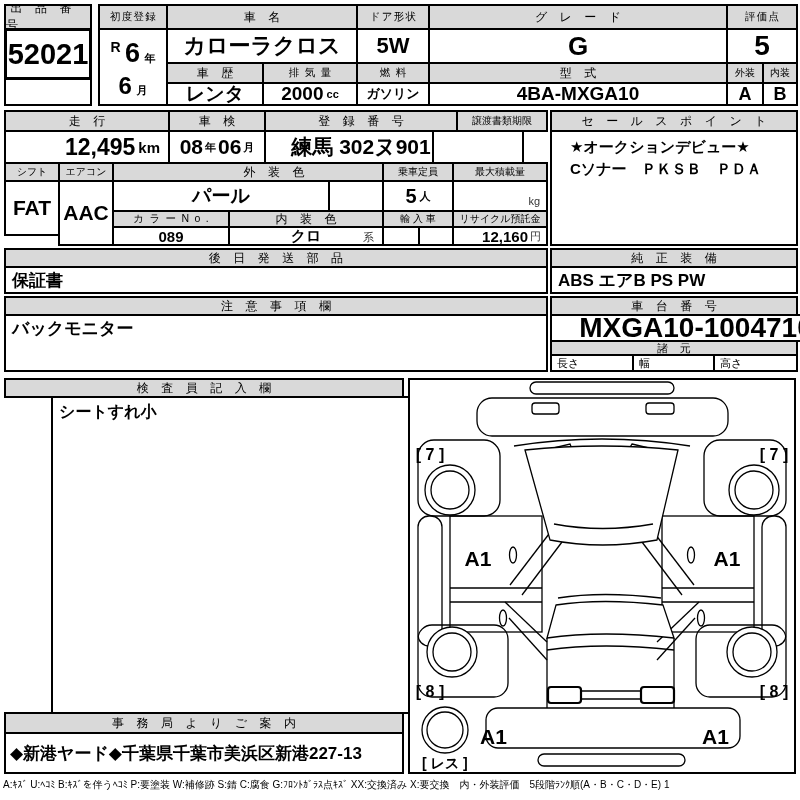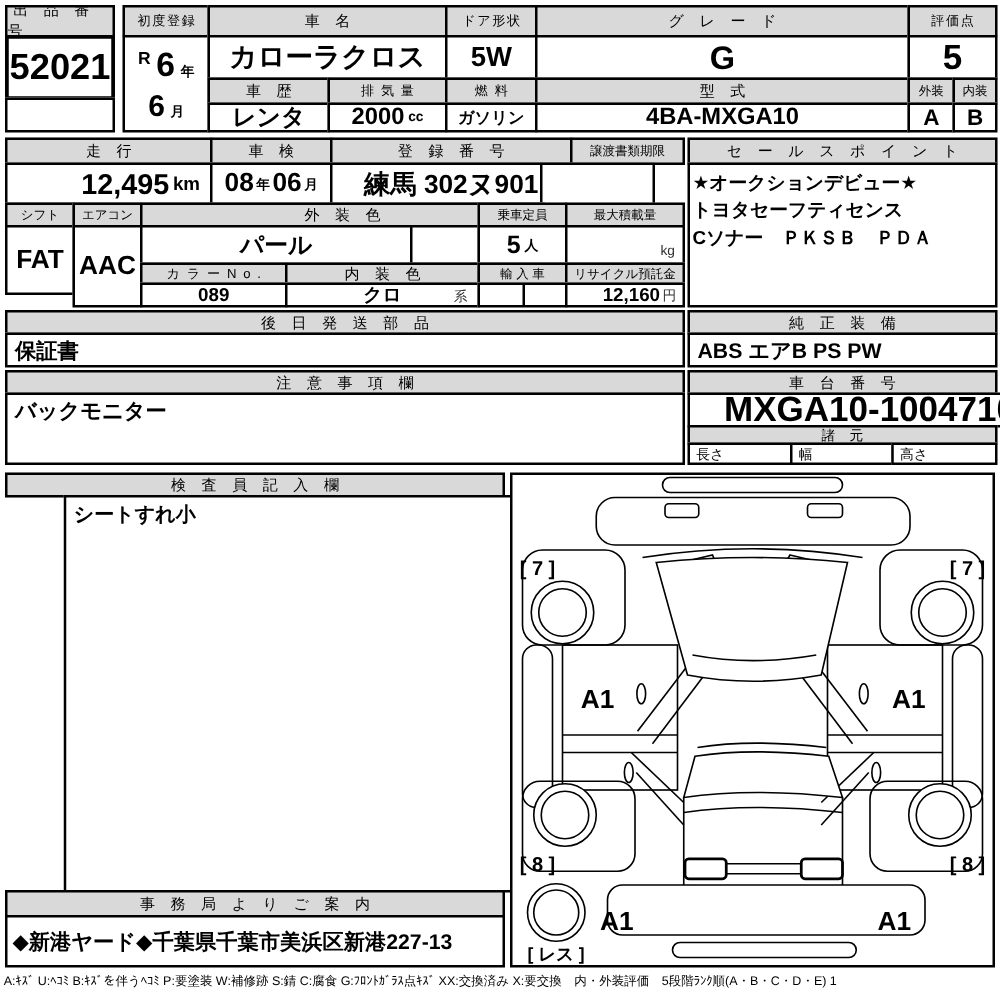--- a/index.html
+++ b/index.html
@@ -74,23 +74,22 @@
   <span class="unit" style="margin:0 2px;">年</span>
   <span style="font-size:21px;">06</span>
   <span class="unit" style="margin-left:2px;">月</span>
 </div>
 <div class="box hdr" style="left:264px;top:110px;width:194px;height:22px;">登 録 番 号</div>
 <div class="box val" style="left:264px;top:130px;width:194px;height:34px;font-size:21px;">練馬 302ヌ901</div>
 <div class="box hdr xs" style="left:456px;top:110px;width:92px;height:22px;">譲渡書類期限</div>
 <div class="box small-note" style="left:432px;top:130px;width:92px;height:47px;align-items:flex-end;padding-bottom:0;">月　　日</div>
 
 <div class="box hdr" style="left:550px;top:110px;width:248px;height:22px;">セ ー ル ス ポ イ ン ト</div>
-<div class="box val top left" style="left:550px;top:130px;width:248px;height:116px;padding:4px 2px;flex-direction:column;align-items:flex-start;justify-content:flex-start;">
+<div class="box val top left" style="left:550px;top:130px;width:248px;height:116px;padding:4px 18px;flex-direction:column;align-items:flex-start;justify-content:flex-start;">
   <div style="font-size:15px;line-height:22px;">★オークションデビュー★</div>
-  <div style="font-size:15px;line-height:22px;">トヨタセーフティセンス</div>
   <div style="font-size:15px;line-height:22px;">Cソナー　ＰＫＳＢ　ＰＤＡ</div>
 </div>
 
 <div class="box hdr xs" style="left:4px;top:162px;width:56px;height:20px;">シフト</div>
 <div class="box hdr xs" style="left:58px;top:162px;width:56px;height:20px;">エアコン</div>
 <div class="box hdr" style="left:112px;top:162px;width:324px;height:20px;">外 装 色</div>
 <div class="box hdr xs" style="left:382px;top:162px;width:72px;height:20px;">乗車定員</div>
 <div class="box hdr xs" style="left:452px;top:162px;width:96px;height:20px;">最大積載量</div>
 
 <div class="box val" style="left:4px;top:180px;width:56px;height:56px;font-size:21px;">FAT</div>

